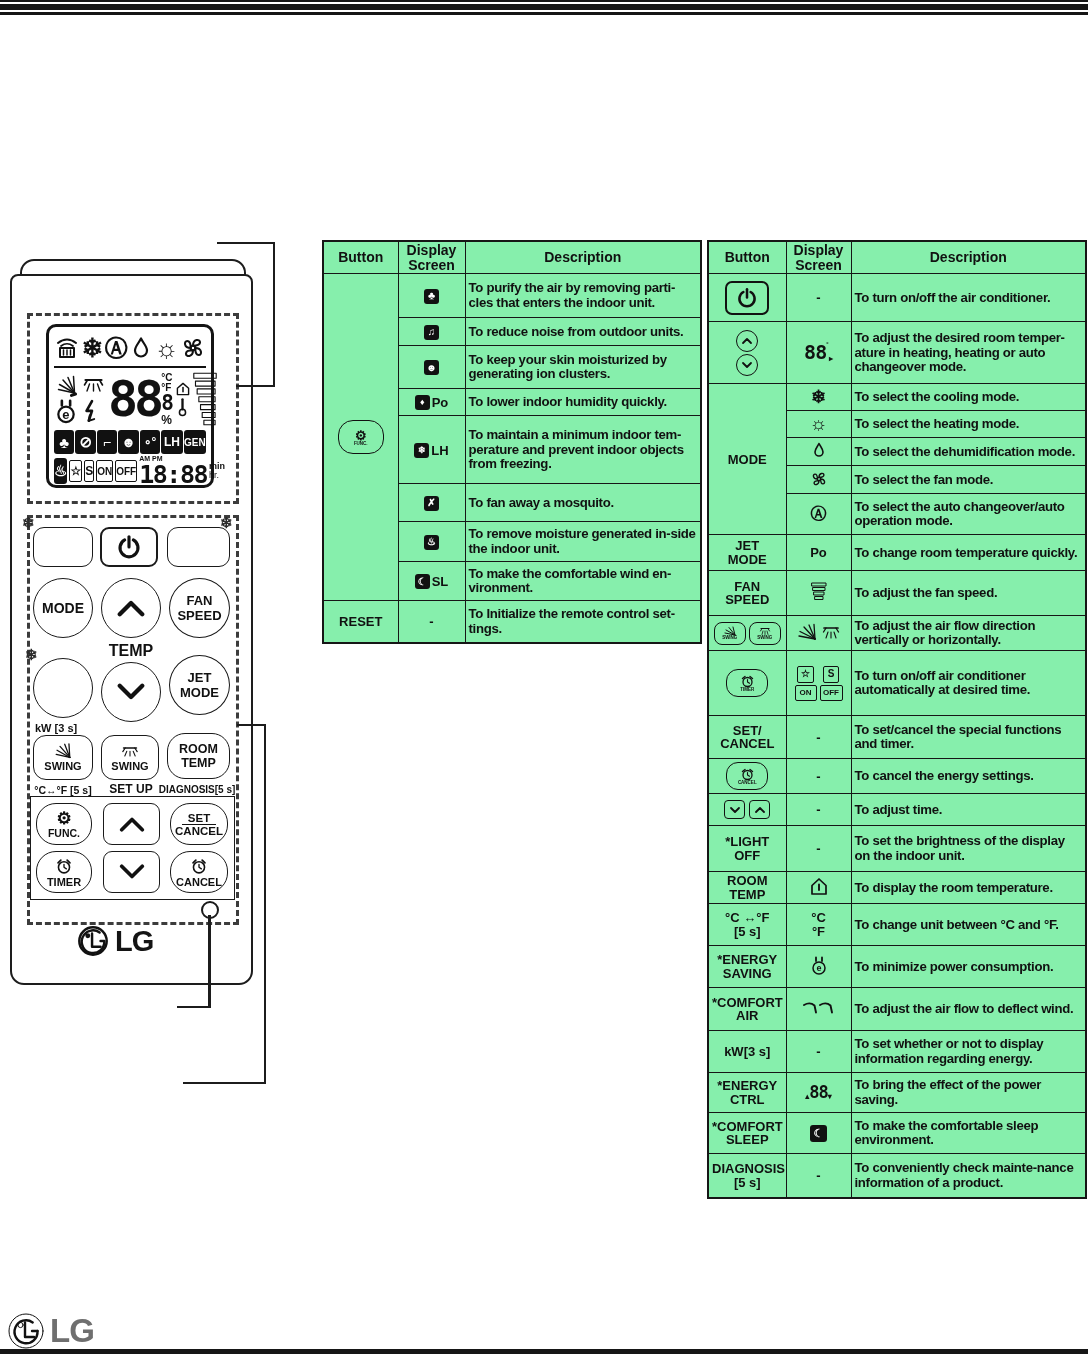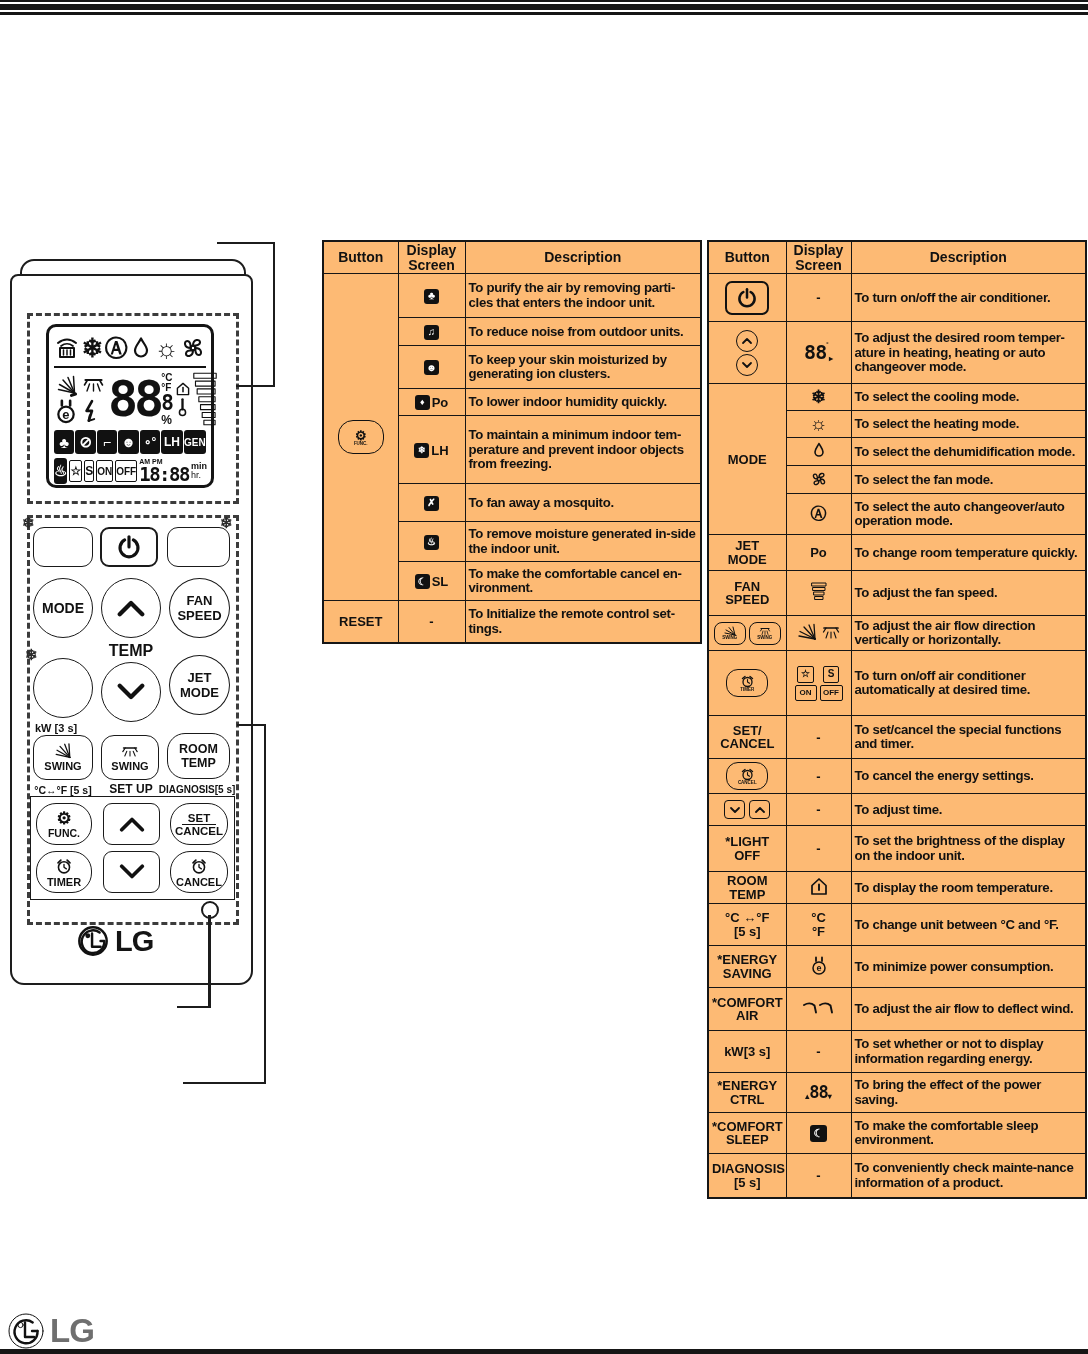--- a/index.html
+++ b/index.html
@@ -34,21 +34,21 @@
   .snow{position:absolute;color:#2b2b2b;font-size:15px;font-weight:bold;}
   svg{display:block;}
   svg *{stroke:#111;fill:none;stroke-linecap:round;stroke-linejoin:round;}
   svg .fill{fill:#111;stroke:none;}
   svg text{stroke:none;fill:#111;}
 
   
   .lead{position:absolute;background:#1c1c1c;}
 
   
-  table.man{position:absolute;border-collapse:collapse;table-layout:fixed;background:#fdba74;}
+  table.man{position:absolute;border-collapse:collapse;table-layout:fixed;background:#86efac;}
   table.man th,table.man td{border:1.7px solid #161616;padding:1px 3px;vertical-align:middle;box-sizing:border-box;}
   table.man{border:2px solid #161616;}
   table.man th{font-size:14px;font-weight:bold;text-align:center;white-space:pre-line;line-height:1.05;}
   td.c-btn{text-align:center;font-size:13px;font-weight:bold;line-height:1.05;white-space:pre-line;}
   td.c-disp{text-align:center;font-size:13px;font-weight:bold;white-space:pre-line;line-height:1.05;}
   td.c-desc{text-align:left;font-size:13.2px;font-weight:bold;line-height:1.1;letter-spacing:-0.3px;padding-left:6px;}
   .dispwrap{display:inline-flex;align-items:center;justify-content:center;gap:2px;}
   .minioval{border:1.7px solid #111;border-radius:10px;display:inline-flex;flex-direction:column;
             align-items:center;justify-content:center;}
   .microtxt{font-size:4.5px;font-weight:bold;line-height:1;letter-spacing:0;}
@@ -188,21 +188,21 @@
       <span class="inv" style="width:24px;height:24px;font-size:10px">GEN</span>
     </div>
     <div class="lcd-row" style="height:30px;gap:2px;justify-content:flex-start">
       <span class="inv" style="width:24px;height:26px;font-size:15px">♨</span>
       <span class="lcdbox" style="width:17px;height:20px;font-size:12px">☆</span>
       <span class="lcdbox" style="width:15px;height:20px;font-size:12px">S</span>
       <span class="lcdbox" style="width:23px;height:20px;font-size:10px">ON</span>
       <span class="lcdbox" style="width:25px;height:20px;font-size:10px">OFF</span>
       <span style="display:inline-flex;flex-direction:column;align-items:flex-start;line-height:1">
         <span style="font-size:7px;font-weight:bold">AM PM</span>
-        <span class="seg" style="font-size:19px;letter-spacing:-1.5px">18:88</span>
+        <span class="seg" style="font-size:25px;letter-spacing:-1.5px">18:88</span>
       </span>
       <span style="display:inline-flex;flex-direction:column;line-height:1">
         <span style="font-size:9px;font-weight:bold">min</span>
         <span style="font-size:9px;font-weight:normal">hr.</span>
       </span>
     </div>
   </div>
 
   <div class="abs" id="buttons-dashed"></div>
 
@@ -394,21 +394,21 @@
         <tr style="height: 38px;">
           <td class="c-disp"><span class="dispwrap"><span style="display:inline-flex"><span class="inv" style="width:15px;height:15px;font-size:10px">✗</span></span></span></td>
           <td class="c-desc">To fan away a mosquito.</td>
         </tr>
         <tr style="height: 40px;">
           <td class="c-disp"><span class="dispwrap"><span style="display:inline-flex"><span class="inv" style="width:15px;height:15px;font-size:10px">♨</span></span></span></td>
           <td class="c-desc">To remove moisture generated in-side the indoor unit.</td>
         </tr>
         <tr style="height: 39px;">
           <td class="c-disp"><span class="dispwrap"><span style="display:inline-flex"><span class="inv" style="width:15px;height:15px;font-size:10px">☾</span></span><span class="pre">SL</span></span></td>
-          <td class="c-desc">To make the comfortable cancel en-vironment.</td>
+          <td class="c-desc">To make the comfortable wind en-vironment.</td>
         </tr>
         <tr style="height: 42px;">
           <td class="c-btn" rowspan="1">RESET</td>
           <td class="c-disp"><span class="dispwrap"><span class="pre">-</span></span></td>
           <td class="c-desc">To Initialize the remote control set-tings.</td>
         </tr>
       </tbody>
   </table>
 
   <table class="man" id="right-table" style="left:707px;top:240px;width:378px">

